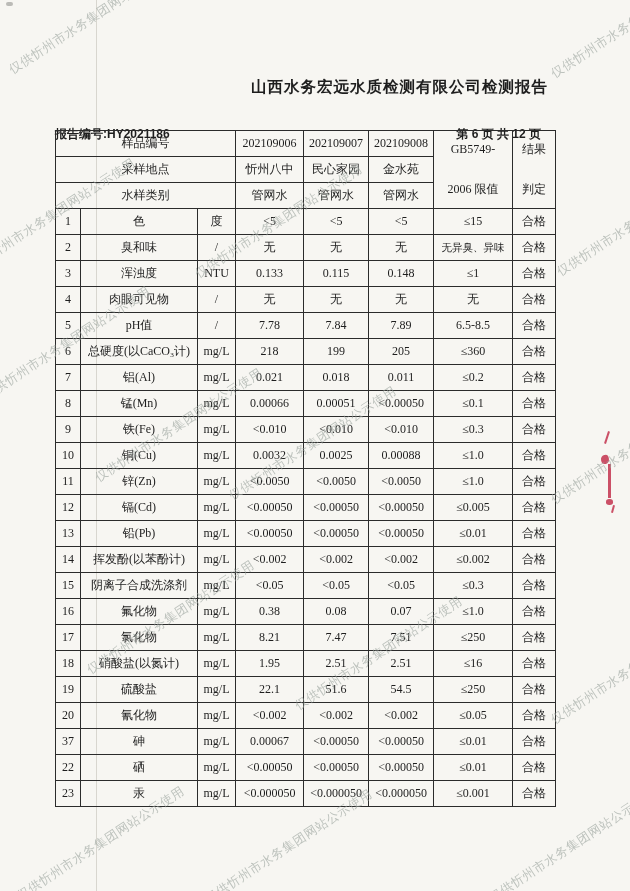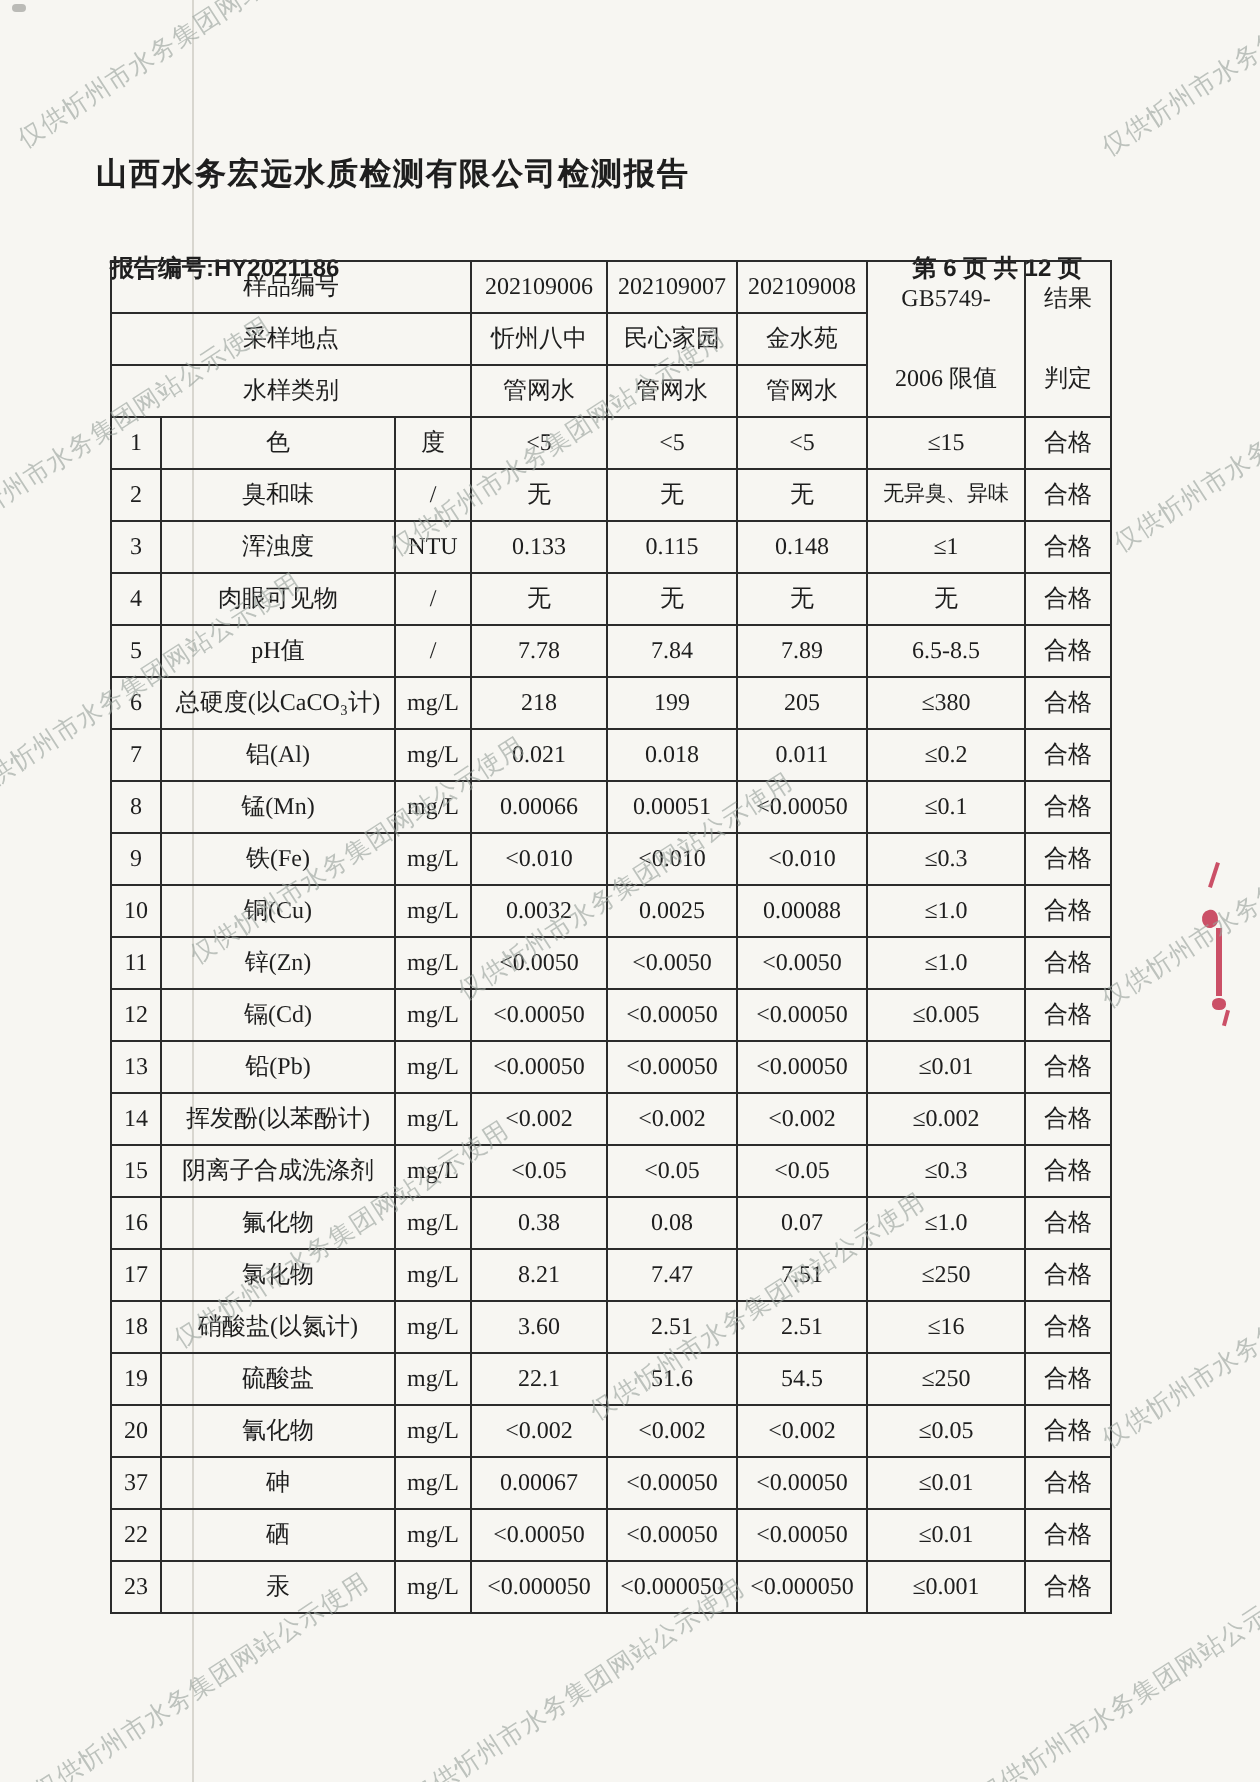--- a/index.html
+++ b/index.html
@@ -10,21 +10,21 @@
     overflow:hidden;
     font-family:"Liberation Serif","DejaVu Serif",serif;
     color:var(--ink,#1e1e1e);
   }
   
   .crease{position:absolute;top:0;width:1px;height:100%;background:rgba(185,181,172,.5);}
   .speck{position:absolute;background:#8a8a86;opacity:.55;border-radius:2px;}
   
   .title{
     position:absolute;left:48px;top:77px;width:500px;
-    text-align:left;font-family:"Liberation Sans","DejaVu Sans",sans-serif;
+    text-align:right;font-family:"Liberation Sans","DejaVu Sans",sans-serif;
     font-weight:bold;font-size:15.5px;letter-spacing:1px;
   }
   .meta{
     position:absolute;left:55px;top:110px;width:500px;
     display:flex;justify-content:space-between;align-items:baseline;
     font-family:"Liberation Sans","DejaVu Sans",sans-serif;
     font-weight:600;font-size:12px;
   }
   .meta .pageinfo{padding-right:14px;font-weight:600;margin-top:16px;}
   
@@ -166,21 +166,21 @@
           <td>6.5-8.5</td>
           <td>合格</td>
         </tr>
       <tr>
           <td>6</td>
           <td class="c-item">总硬度(以CaCO₃计)</td>
           <td>mg/L</td>
           <td>218</td>
           <td>199</td>
           <td>205</td>
-          <td>≤380</td>
+          <td>≤360</td>
           <td>合格</td>
         </tr>
       <tr>
           <td>7</td>
           <td class="c-item">铝(Al)</td>
           <td>mg/L</td>
           <td>0.021</td>
           <td>0.018</td>
           <td>0.011</td>
           <td>≤0.2</td>
@@ -283,21 +283,21 @@
           <td>8.21</td>
           <td>7.47</td>
           <td>7.51</td>
           <td>≤250</td>
           <td>合格</td>
         </tr>
       <tr>
           <td>18</td>
           <td class="c-item">硝酸盐(以氮计)</td>
           <td>mg/L</td>
-          <td>3.60</td>
+          <td>1.95</td>
           <td>2.51</td>
           <td>2.51</td>
           <td>≤16</td>
           <td>合格</td>
         </tr>
       <tr>
           <td>19</td>
           <td class="c-item">硫酸盐</td>
           <td>mg/L</td>
           <td>22.1</td>

